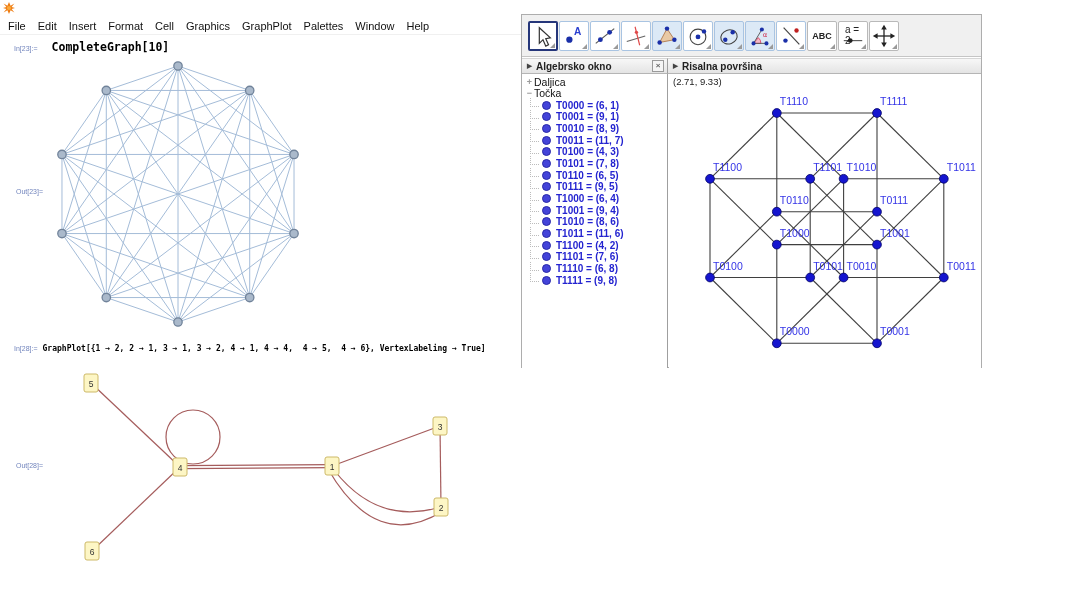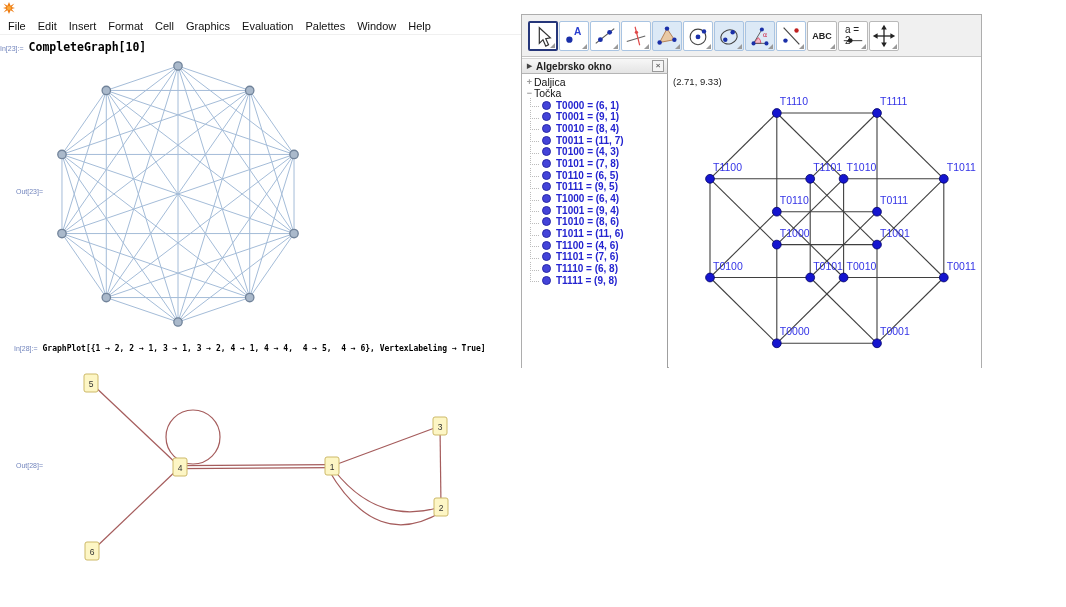--- a/index.html
+++ b/index.html
@@ -10,21 +10,21 @@
   #mathematica{position:absolute;left:0;top:0;width:520px;height:477px;}
   #app-icon{position:absolute;left:3px;top:2px;width:12px;height:12px;}
   #menubar{position:absolute;left:0;top:18px;width:520px;height:16px;display:flex;
            align-items:center;padding-left:8px;gap:12px;font-size:11px;color:#111;
            border-bottom:1px solid #f0f0f0;}
   #menubar span{cursor:default;}
   .mcell{position:absolute;display:flex;align-items:baseline;}
   .inlbl{font-size:7px;color:#7285bd;margin-right:5px;white-space:pre;}
   .outlbl{position:absolute;font-size:7px;color:#7285bd;}
   .mcode{font-family:"DejaVu Sans Mono",monospace;font-weight:bold;color:#000;white-space:pre;}
-  #cell1{left:0;top:40px;}  #cell1 .mcode{font-size:11.5px;}
+  #cell1{left:14px;top:40px;gap:9px;}  #cell1 .mcode{font-size:11.5px;}
   #cell2{left:14px;top:344px;} #cell2 .mcode{font-size:8px;}
   #out23{left:16px;top:188px;} #out28{left:16px;top:462px;}
   #k10{position:absolute;left:40px;top:58px;}
   #gplot{position:absolute;left:60px;top:372px;}
 
   
   #geogebra{position:absolute;left:521px;top:14px;width:461px;height:354px;background:#fff;
             border:1px solid #adadad;box-sizing:border-box;}
   #gg-toolbar{position:absolute;left:0;top:0;width:459px;height:42px;background:#f0f0f0;
               border-bottom:1px solid #c5c5c5;box-sizing:border-box;display:flex;gap:1px;
@@ -73,21 +73,21 @@
     <circle cx="6" cy="6" r="2.1" fill="#f9a83c"></circle>
   </svg>
 
   <nav id="menubar">
       <span>File</span>
       <span>Edit</span>
       <span>Insert</span>
       <span>Format</span>
       <span>Cell</span>
       <span>Graphics</span>
-      <span>Evaluation</span>
+      <span>GraphPlot</span>
       <span>Palettes</span>
       <span>Window</span>
       <span>Help</span>
     </nav>
 
   <div class="mcell" id="cell1">
     <span class="inlbl">In[23]:=</span>
     <span class="mcode">CompleteGraph[10]</span>
   </div>
 
@@ -292,20 +292,24 @@
         </svg>
         <i class="dd"></i>
     </div>
   </div>
 
   <div class="gg-hdr" id="algebra-header">
     <span class="tri">▶</span>
     <span>Algebrsko okno</span>
     <span id="algebra-close">×</span>
   </div>
+  <div class="gg-hdr" id="drawing-header">
+    <span class="tri">▶</span>
+    <span>Risalna površina</span>
+  </div>
 
   <div id="algebra-content">
       <div class="ab-grouprow">
         <span class="pm">+</span>
         <span>Daljica</span>
       </div>
       <div class="ab-grouprow">
         <span class="pm">−</span>
         <span>Točka</span>
       </div>
@@ -315,21 +319,21 @@
         <span class="ab-label">T0000 = (6, 1)</span>
       </div>
       <div class="ab-row">
         <span class="tree-el"></span>
         <span class="bullet"></span>
         <span class="ab-label">T0001 = (9, 1)</span>
       </div>
       <div class="ab-row">
         <span class="tree-el"></span>
         <span class="bullet"></span>
-        <span class="ab-label">T0010 = (8, 4)</span>
+        <span class="ab-label">T0010 = (8, 9)</span>
       </div>
       <div class="ab-row">
         <span class="tree-el"></span>
         <span class="bullet"></span>
         <span class="ab-label">T0011 = (11, 7)</span>
       </div>
       <div class="ab-row">
         <span class="tree-el"></span>
         <span class="bullet"></span>
         <span class="ab-label">T0100 = (4, 3)</span>
@@ -365,21 +369,21 @@
         <span class="ab-label">T1010 = (8, 6)</span>
       </div>
       <div class="ab-row">
         <span class="tree-el"></span>
         <span class="bullet"></span>
         <span class="ab-label">T1011 = (11, 6)</span>
       </div>
       <div class="ab-row">
         <span class="tree-el"></span>
         <span class="bullet"></span>
-        <span class="ab-label">T1100 = (4, 6)</span>
+        <span class="ab-label">T1100 = (4, 2)</span>
       </div>
       <div class="ab-row">
         <span class="tree-el"></span>
         <span class="bullet"></span>
         <span class="ab-label">T1101 = (7, 6)</span>
       </div>
       <div class="ab-row">
         <span class="tree-el"></span>
         <span class="bullet"></span>
         <span class="ab-label">T1110 = (6, 8)</span>

